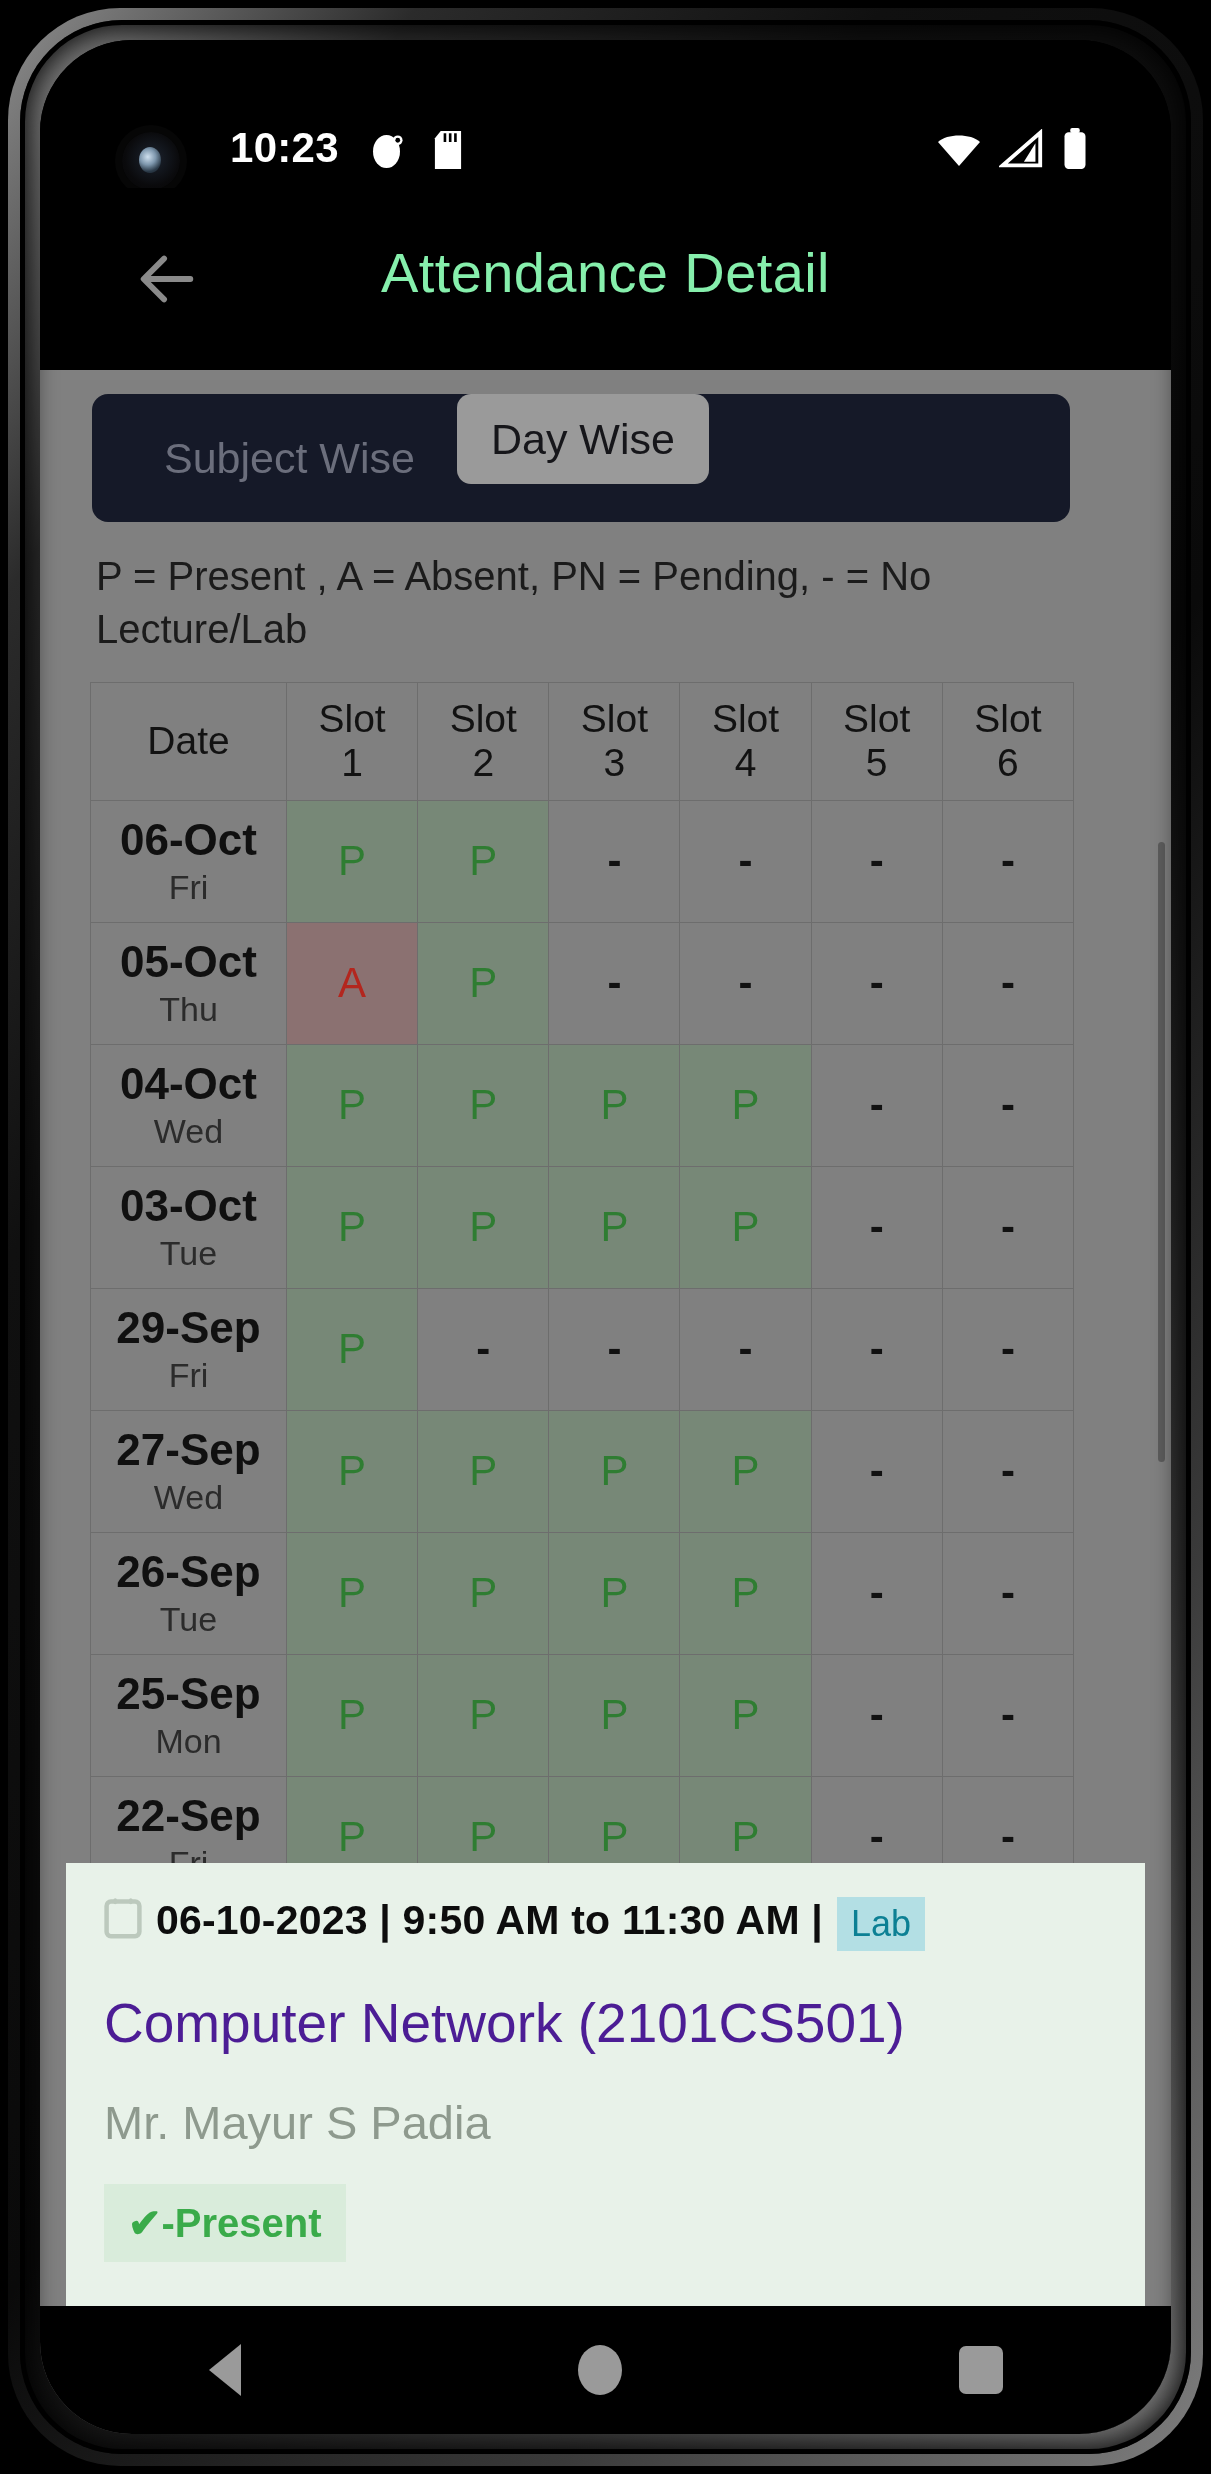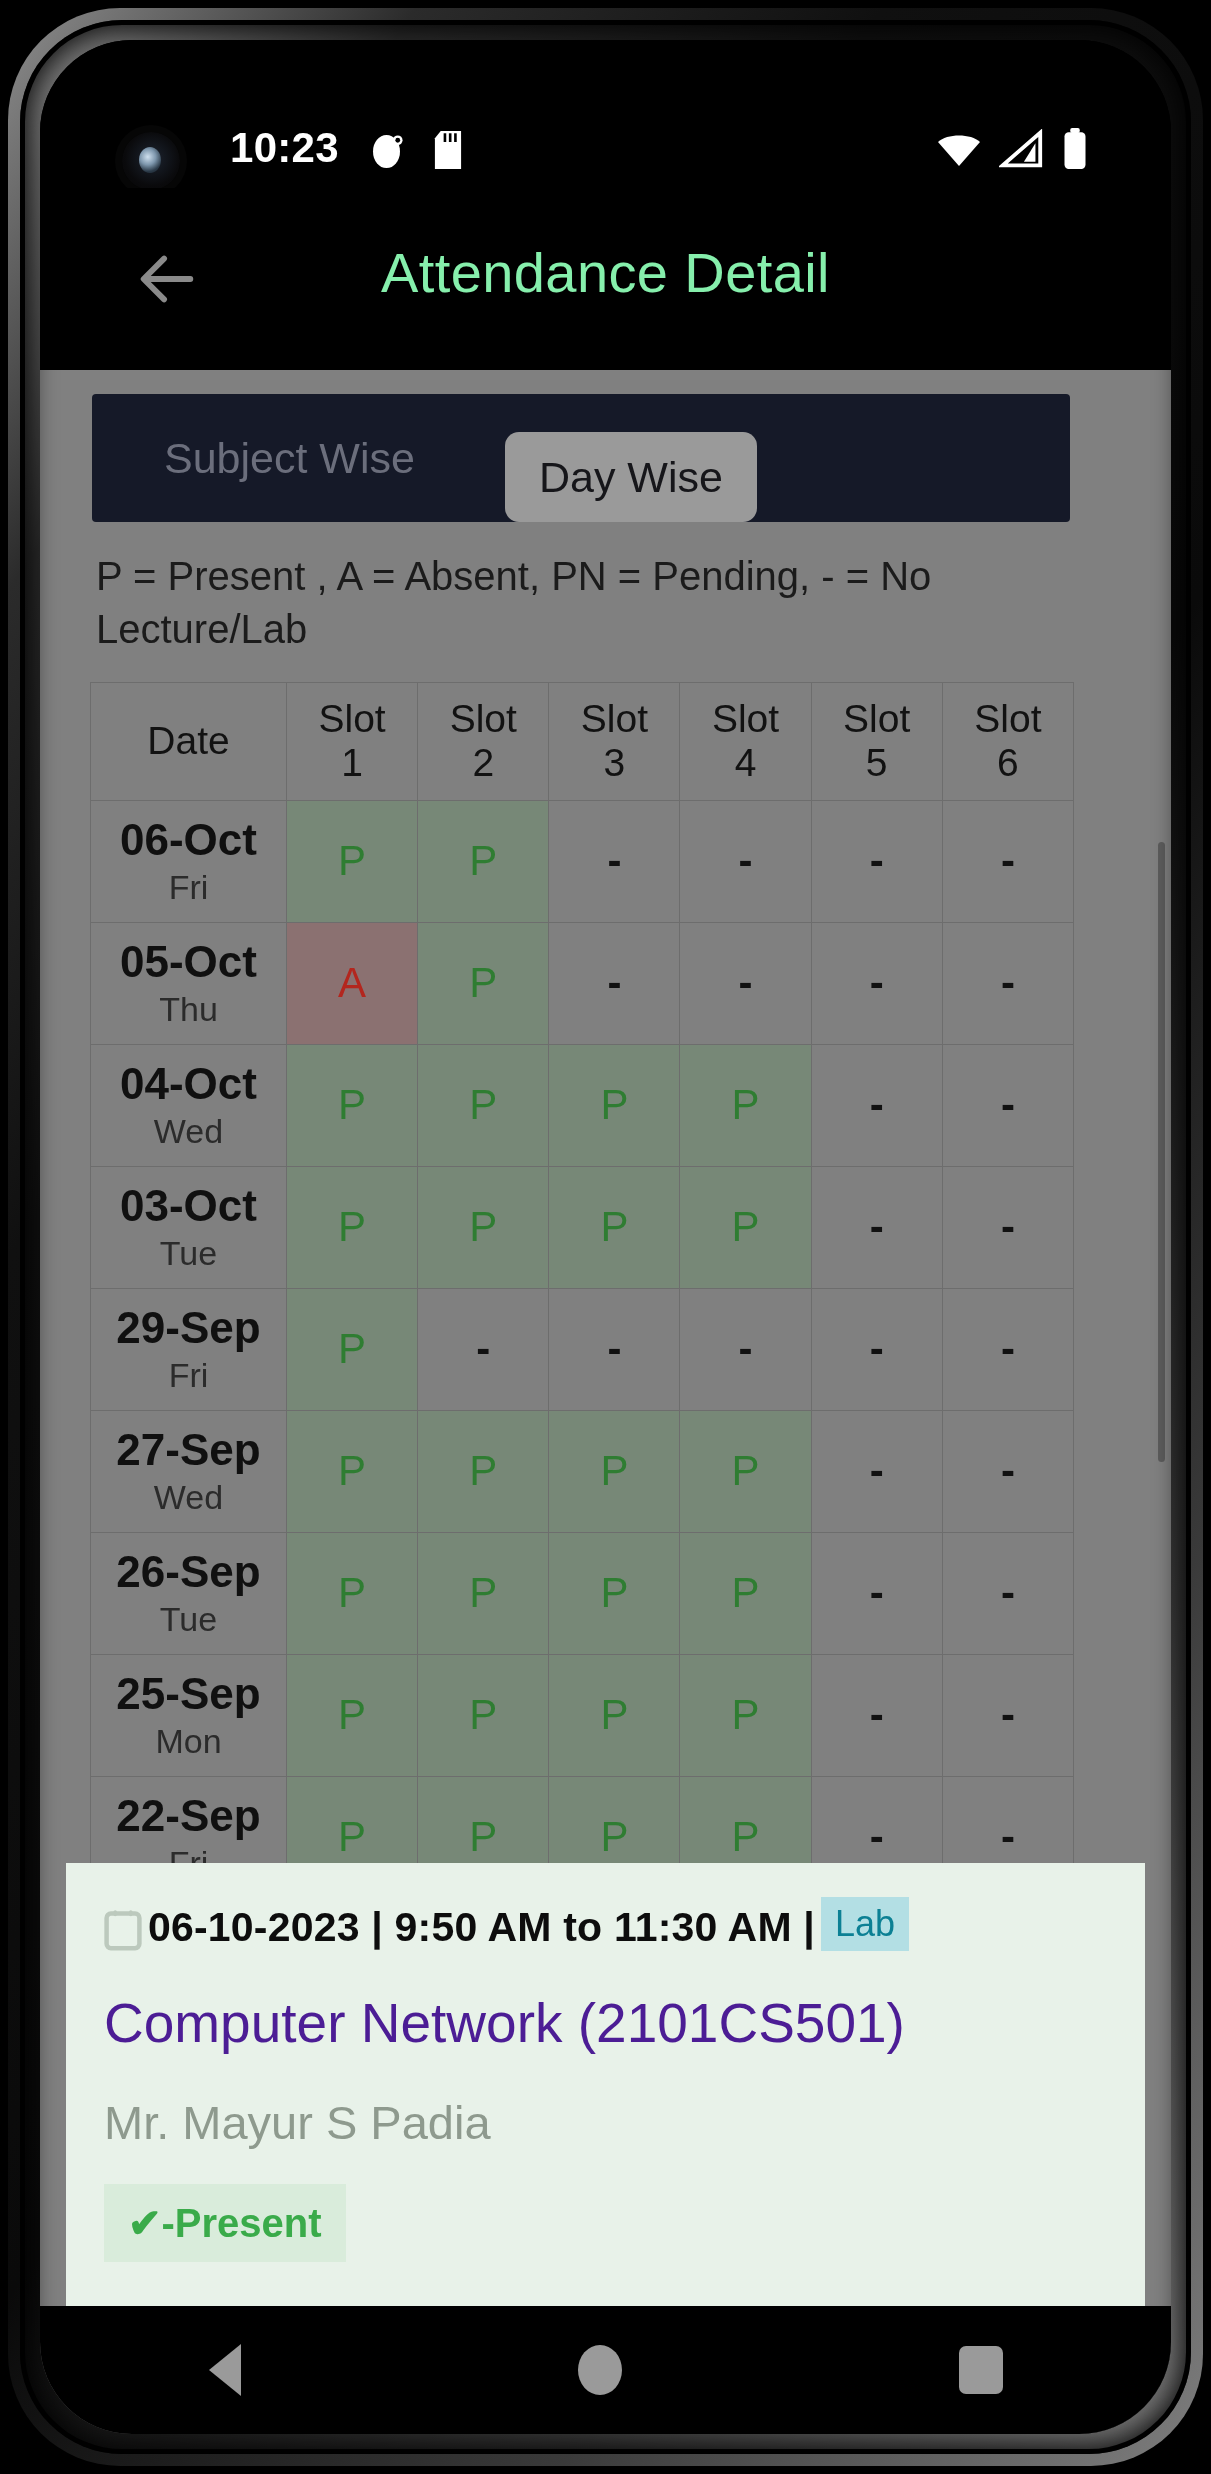--- a/index.html
+++ b/index.html
@@ -84,24 +84,23 @@
   }
   #content-inner{
     position:absolute; left:26px; top:0; width:1030px;
     background:#808080;
   }
 
   #mode-toggle{
     margin:24px 0 0 26px;
     width:978px; height:128px;
     background:#151928;
-    border-radius:4px;
-    display:flex; align-items:flex-end;
+    border-radius:16px;
+    display:flex; align-items:flex-start;
     padding-left:30px;
-    gap:48px;
   }
   .toggle-tab{
     font-size:43px; font-weight:400;
     display:flex; align-items:center; justify-content:center;
   }
   #tab-subject-wise{ color:#6b6e7c; padding:0 42px; height:100%; }
   #tab-day-wise{
     background:#9a9a9a; color:#16161a;
     border-radius:14px;
     height:90px; padding:0 34px;
@@ -147,21 +146,21 @@
     background:#5c5c5c; border-radius:4px;
   }
 
   
   #bottom-sheet{
     position:absolute; left:26px; right:26px; bottom:128px;
     background:#e8f2e9;
     padding:34px 38px 44px 38px;
   }
   #sheet-meta-row{
-    display:flex; align-items:flex-end; gap:6px;
+    display:flex; align-items:flex-start; gap:14px;
   }
   #calendar-icon{ width:38px; height:42px; flex:0 0 auto; }
   #sheet-datetime{
     font-size:41px; font-weight:700; color:#0d0d0d; letter-spacing:.2px;
   }
   #sheet-type-badge{
     background:#b3dfe4; color:#0c8094;
     font-size:36px; font-weight:400;
     padding:6px 14px;
   }

